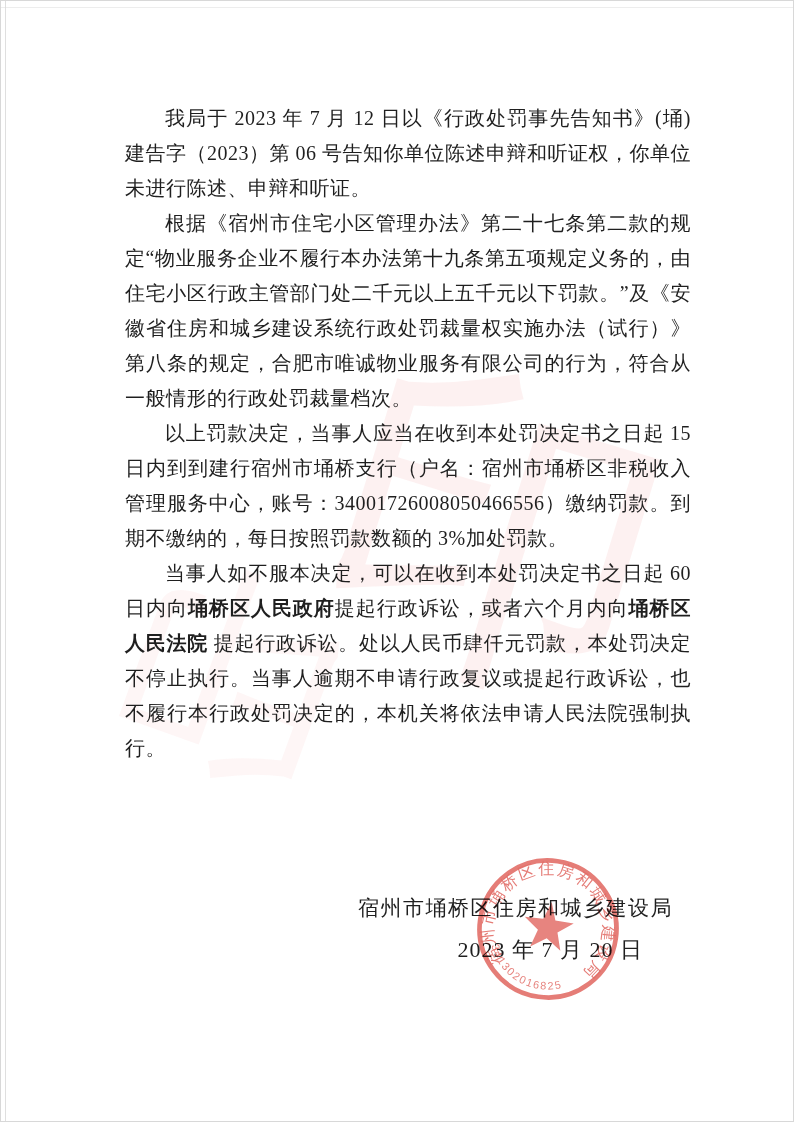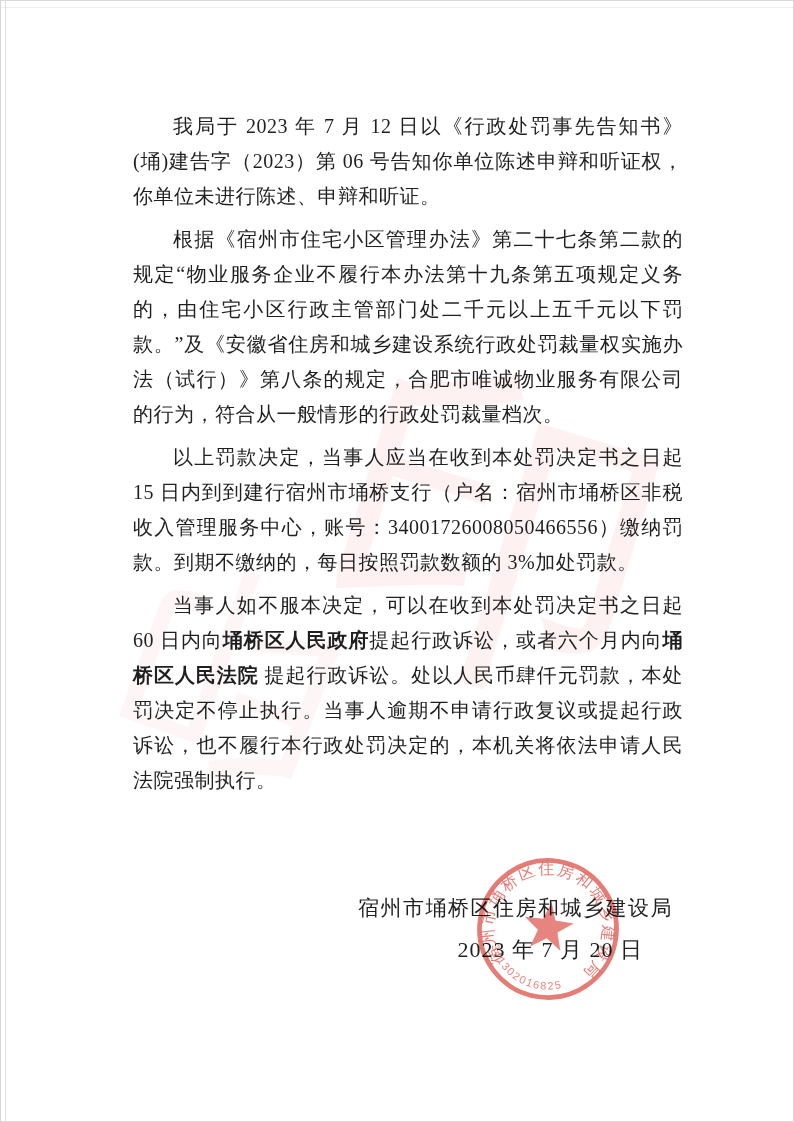--- a/index.html
+++ b/index.html
@@ -18,21 +18,21 @@
   .scan-edge-top{position:absolute;left:0;top:6px;width:794px;height:1px;background:#dcdcdc;opacity:.5;}
 
   .content{
     position:absolute;
     left:124px;top:100px;width:566px;
     font-size:20px;
     line-height:35px;
     letter-spacing:.5px;
   }
   .para{
-    margin:8px;
+    margin:0;
     text-indent:2em;
     text-align:justify;
     text-justify:inter-character;
   }
   .run-normal{}
   .run-underline{
     text-decoration:underline;
     text-underline-offset:5px;
     text-decoration-thickness:1.2px;
   }

